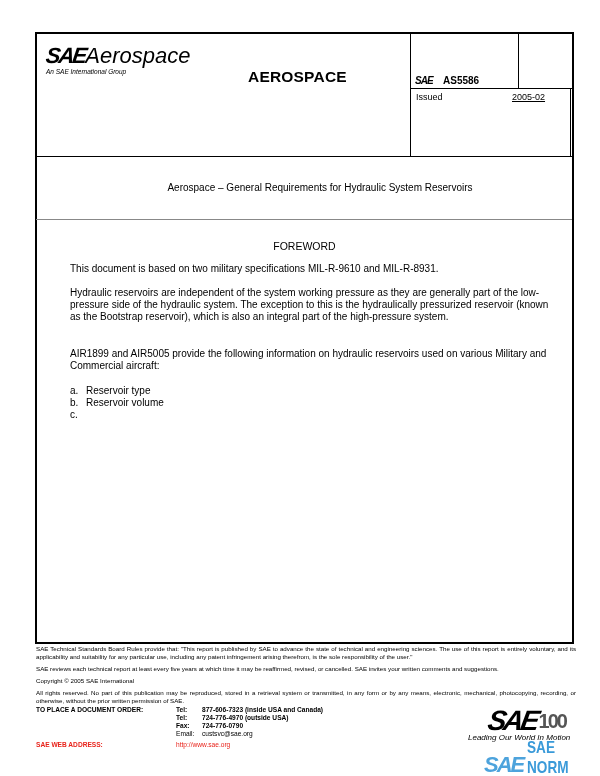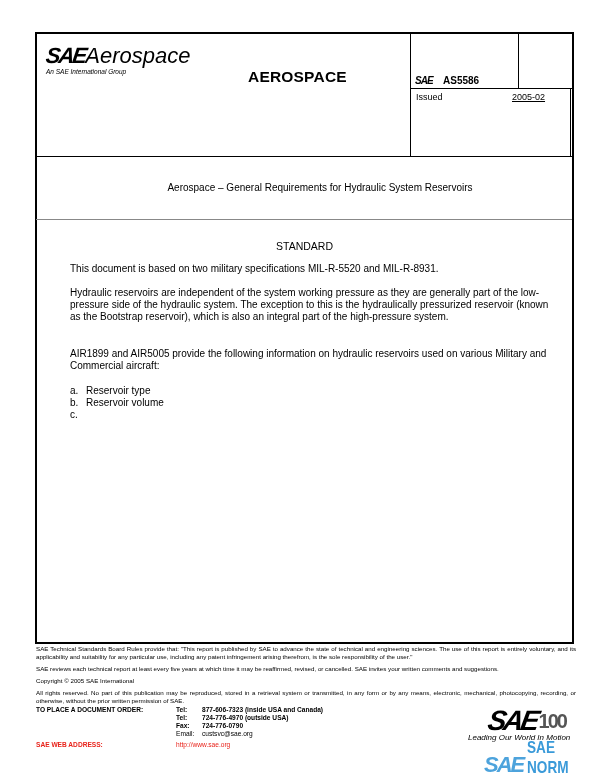--- a/index.html
+++ b/index.html
@@ -58,22 +58,22 @@
 <div class="abs" style="left:415px; top:70px;">
   <span class="sae-small">SAE</span>
   <span class="docnum" style="margin-left:6px;">AS5586</span>
 </div>
 
 <div class="abs issued" style="left:416px; top:92px;">Issued</div>
 <div class="abs issued" style="left:512px; top:92px;text-decoration:underline;">2005-02</div>
 
 <div class="abs title">Aerospace – General Requirements for Hydraulic System Reservoirs</div>
 
-<div class="abs foreword">STANDARD</div>
-<div class="abs body-text" style="top:263px;">This document is based on two military specifications MIL-R-5520 and MIL-R-8931.</div>
+<div class="abs foreword">FOREWORD</div>
+<div class="abs body-text" style="top:263px;">This document is based on two military specifications MIL-R-9610 and MIL-R-8931.</div>
 <div class="abs body-text" style="top:287px;">Hydraulic reservoirs are independent of the system working pressure as they are generally part of the low-pressure side of the hydraulic system.  The exception to this is the hydraulically pressurized reservoir (known as the Bootstrap reservoir), which is also an integral part of the high-pressure system.</div>
 <div class="abs body-text" style="top:348px;">AIR1899 and AIR5005 provide the following information on hydraulic reservoirs used on various Military and Commercial aircraft:</div>
 
 <div class="abs body-text" style="top:385px;">
   <div class="list-item">
     <span class="lbl">a.</span>
     <span>Reservoir type</span>
   </div>
   <div class="list-item">
     <span class="lbl">b.</span>

